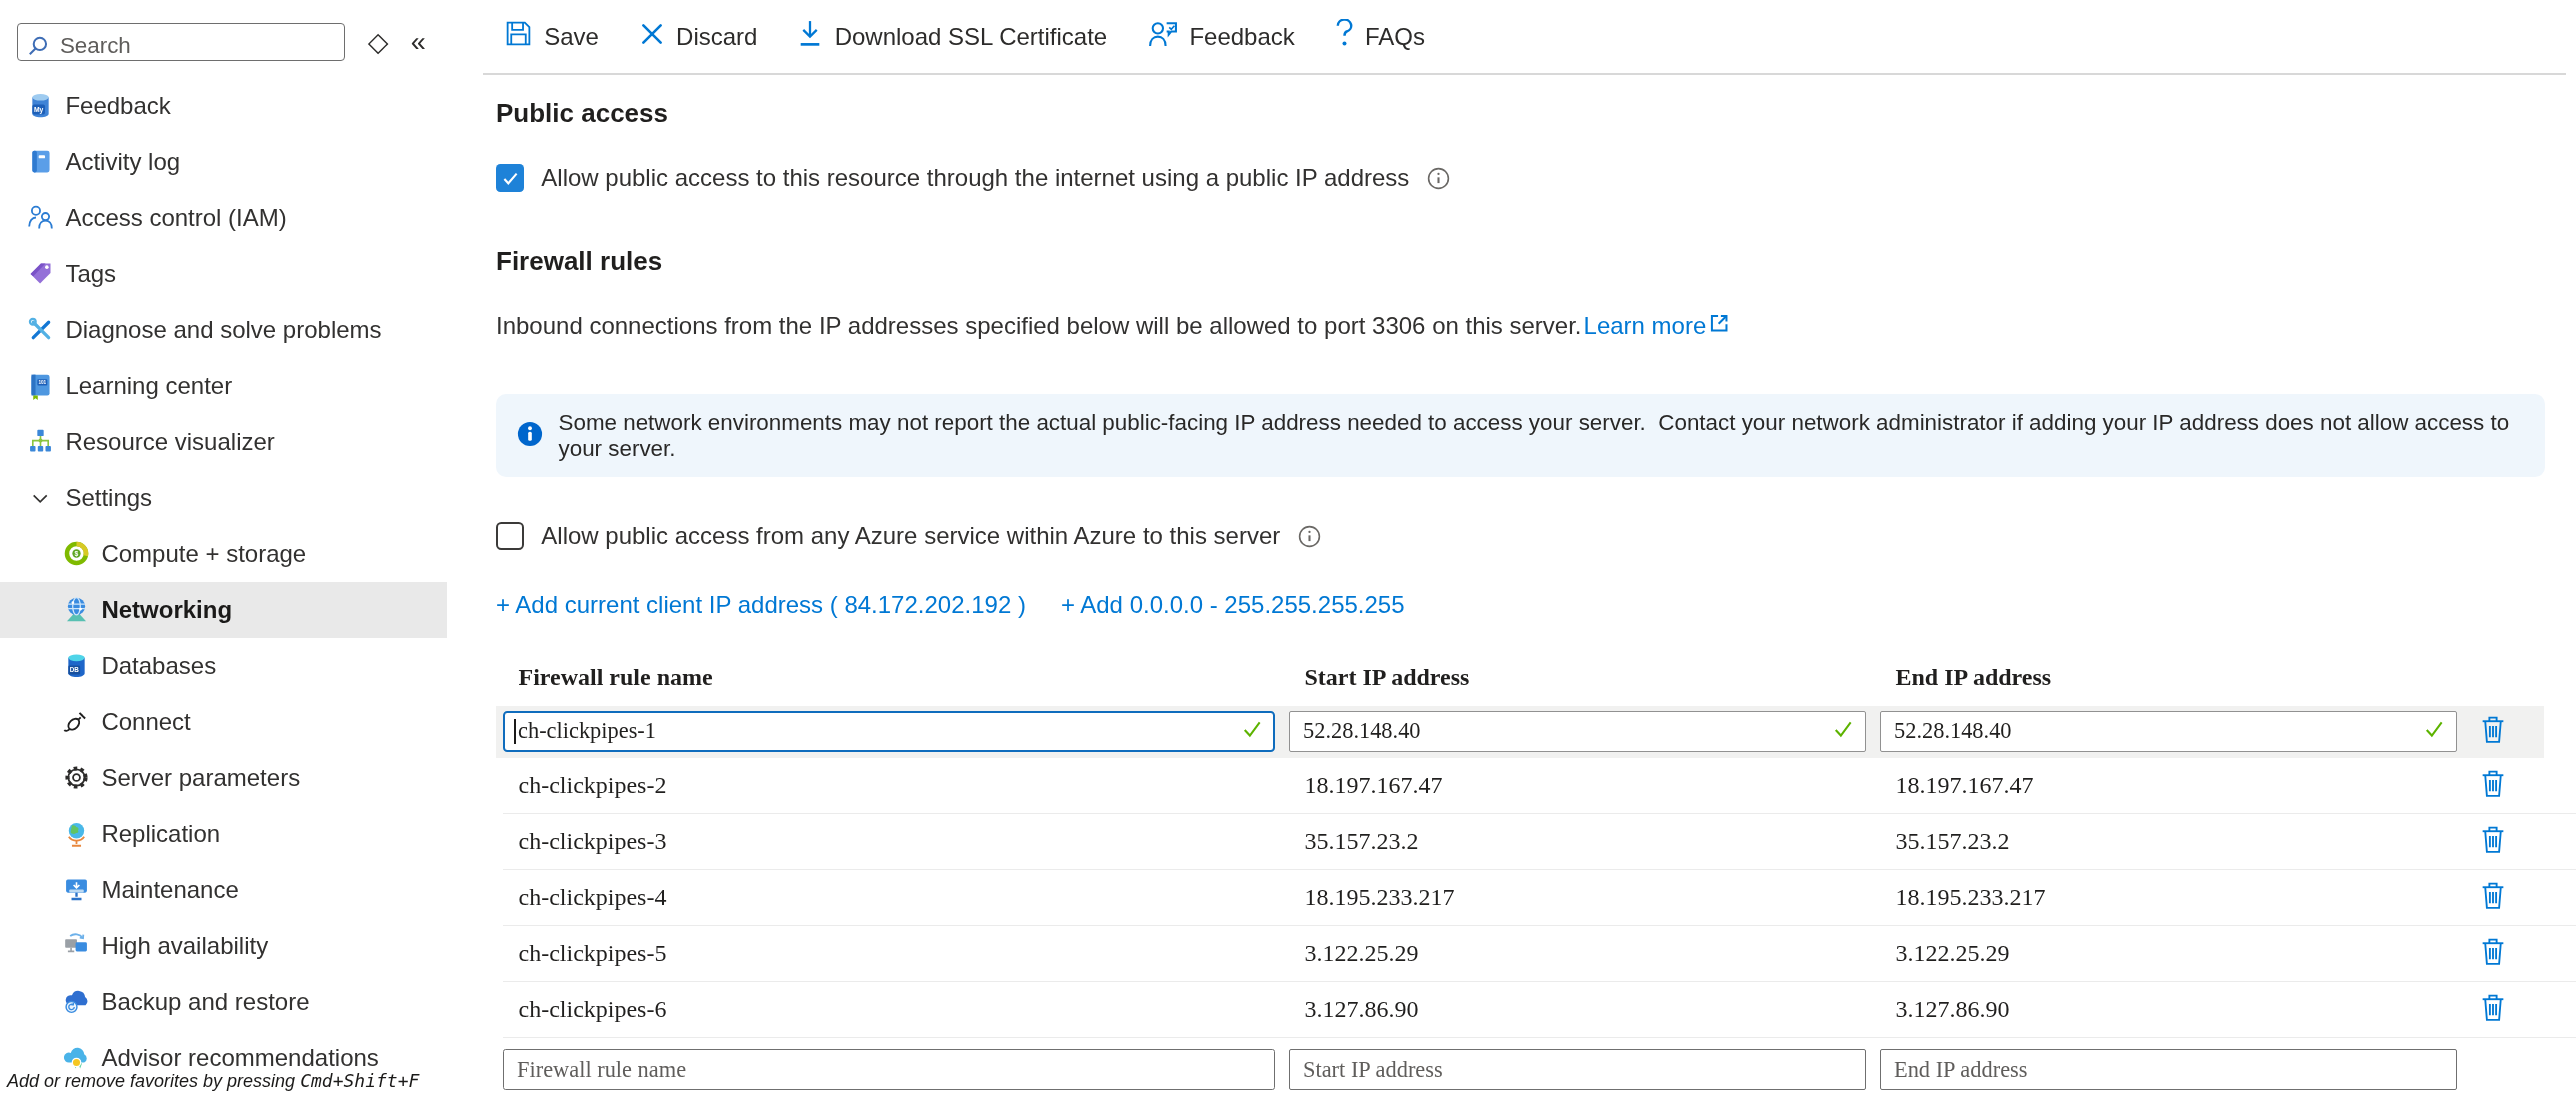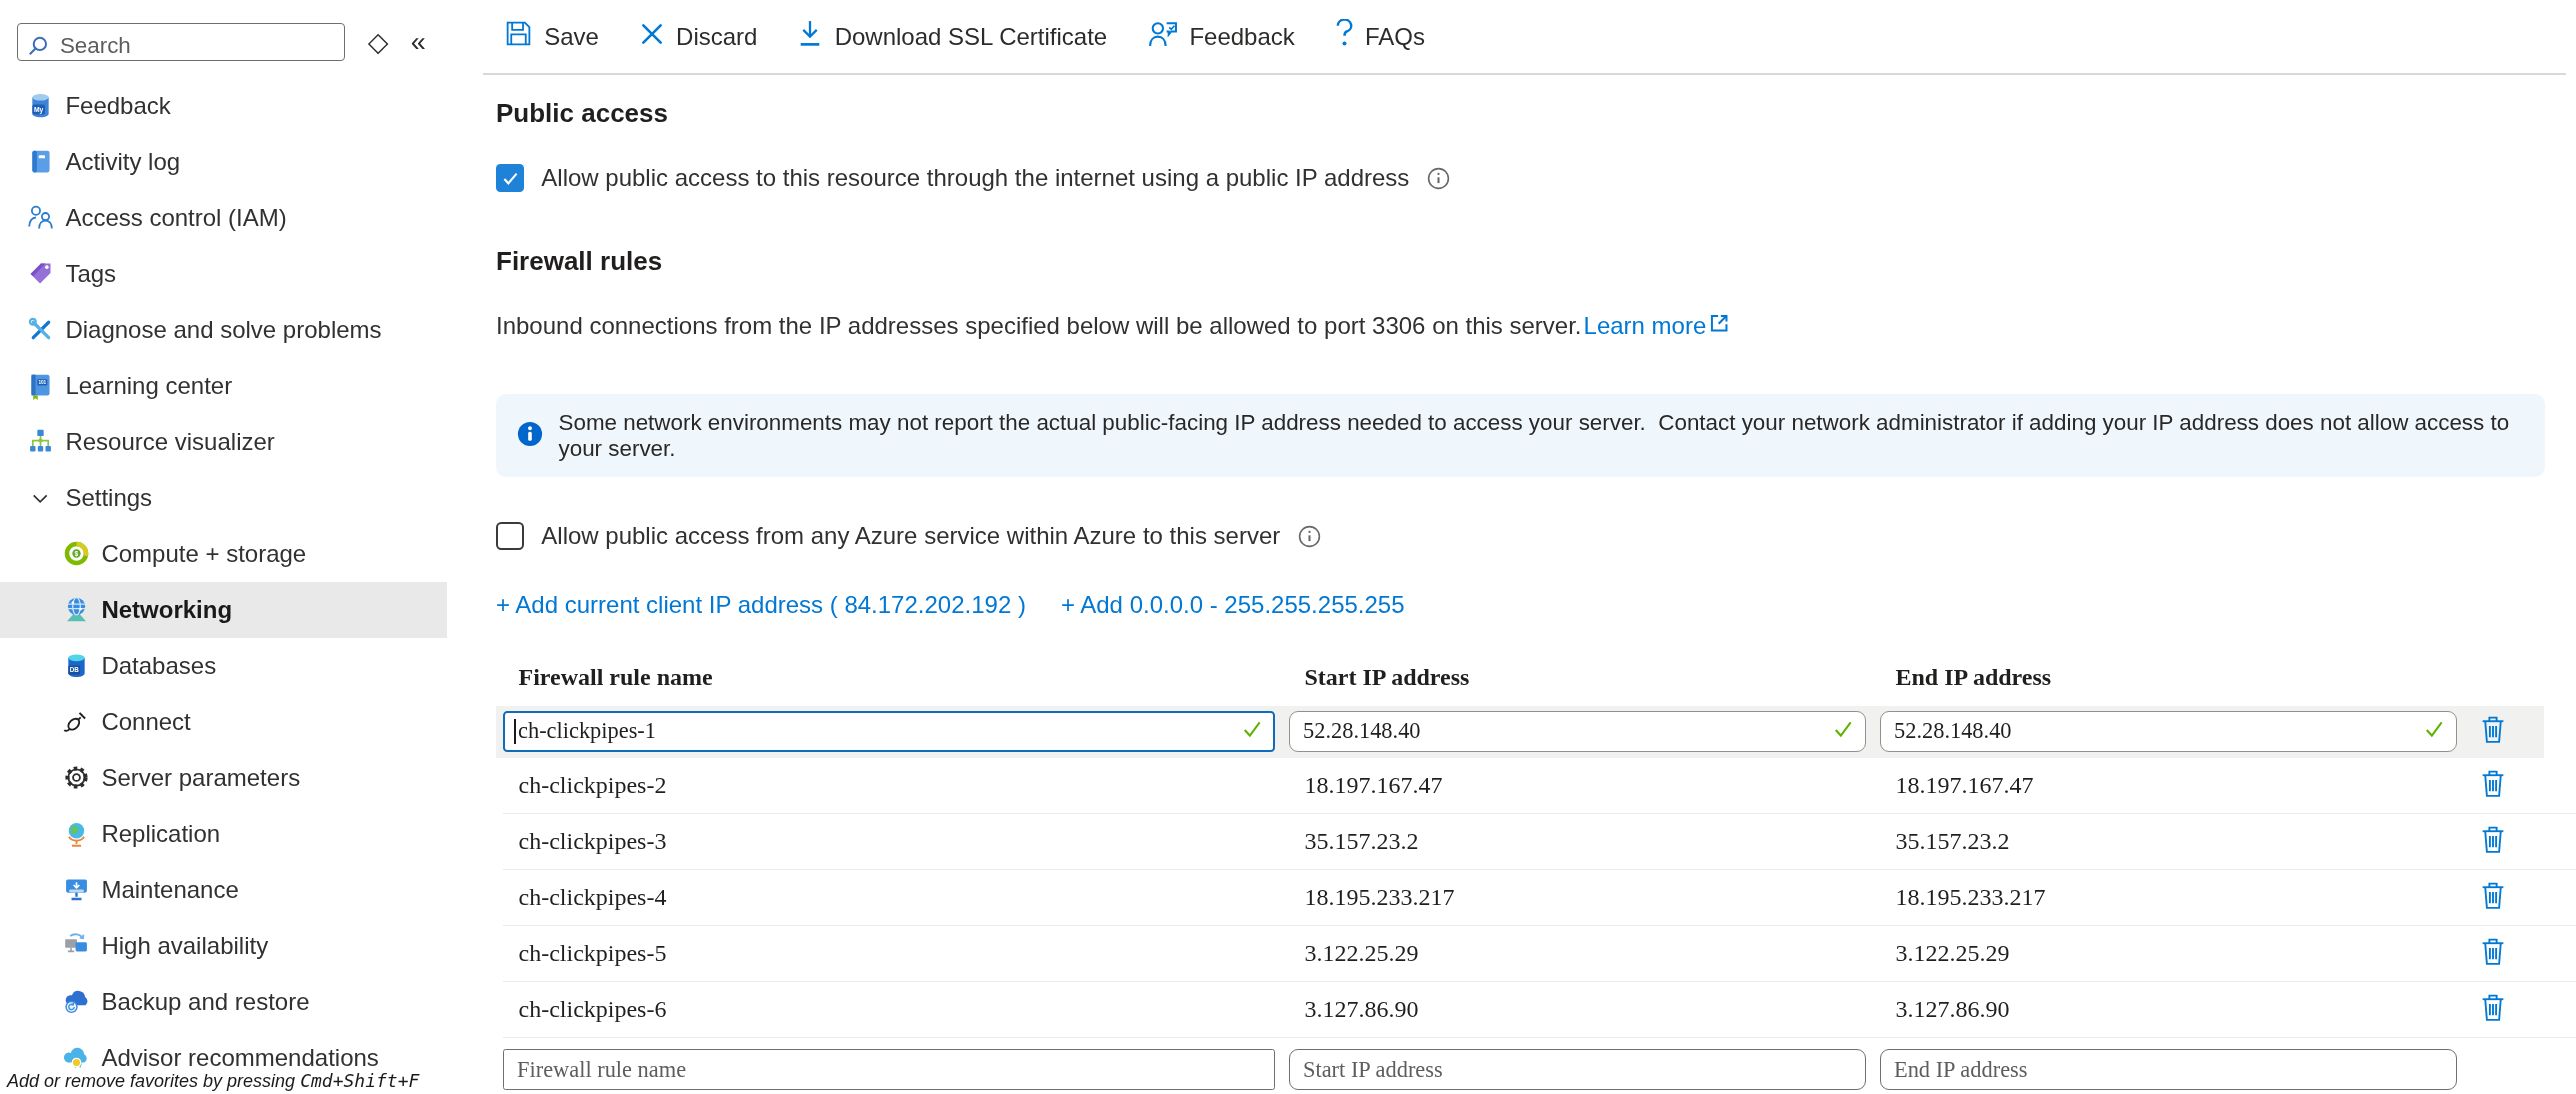--- a/index.html
+++ b/index.html
@@ -46,21 +46,21 @@
   .banner-text{font-size:22.4px;white-space:pre-wrap;color:#292827;}
 
   .links-row{margin-top:41px;display:flex;gap:35px;font-size:24px;}
 
   .fw-table{margin-top:41px;margin-left:7px;}
   .grid{display:grid;grid-template-columns:786px 591px 600px 35px;align-items:center;font-family:Liberation Serif, serif;}
   .thead{height:35px;margin-bottom:10.4px;}
   .th{font-size:24px;font-weight:700;padding-left:15.5px;color:#201f1e;}
   .edit-row{background:#f1f1f0;margin-left:-7px;padding:5.2px 0 6px 7px;width:2048px;box-sizing:border-box;}
   .input-wrap{position:relative;width:fit-content;}
-  .cell-input{height:41px;box-sizing:border-box;font-size:22.4px;font-family:inherit;color:#201f1e;padding:0 48px 0 13px;border-radius:9px;background:#fff;outline:none;}
+  .cell-input{height:41px;box-sizing:border-box;font-size:22.4px;font-family:inherit;color:#201f1e;padding:0 48px 0 13px;border-radius:2px;background:#fff;outline:none;}
   .name-input{width:772px;border:2.6px solid #0f6cbd;border-radius:4.3px;}
   .ip-input{width:577px;border:1.7px solid #919191;}
   .valid-check{position:absolute;right:12px;top:50%;transform:translateY(-50%);}
   .caret-bar{position:absolute;left:11.2px;top:7.8px;width:1.7px;height:25px;background:#1b1a19;}
   .data-row{height:55px;border-bottom:1.7px solid #ebebeb;font-size:24px;color:#201f1e;}
   .cell{padding-left:15.5px;white-space:nowrap;}
   .trash-btn{background:none;border:none;padding:0;cursor:pointer;justify-self:start;display:flex;align-items:center;}
   .new-row{margin-top:11.2px;}
   .new-input{border:1.7px solid #6f6f6f;padding-right:13px;}
   .cell-input::placeholder{color:#5f5d5b;}

